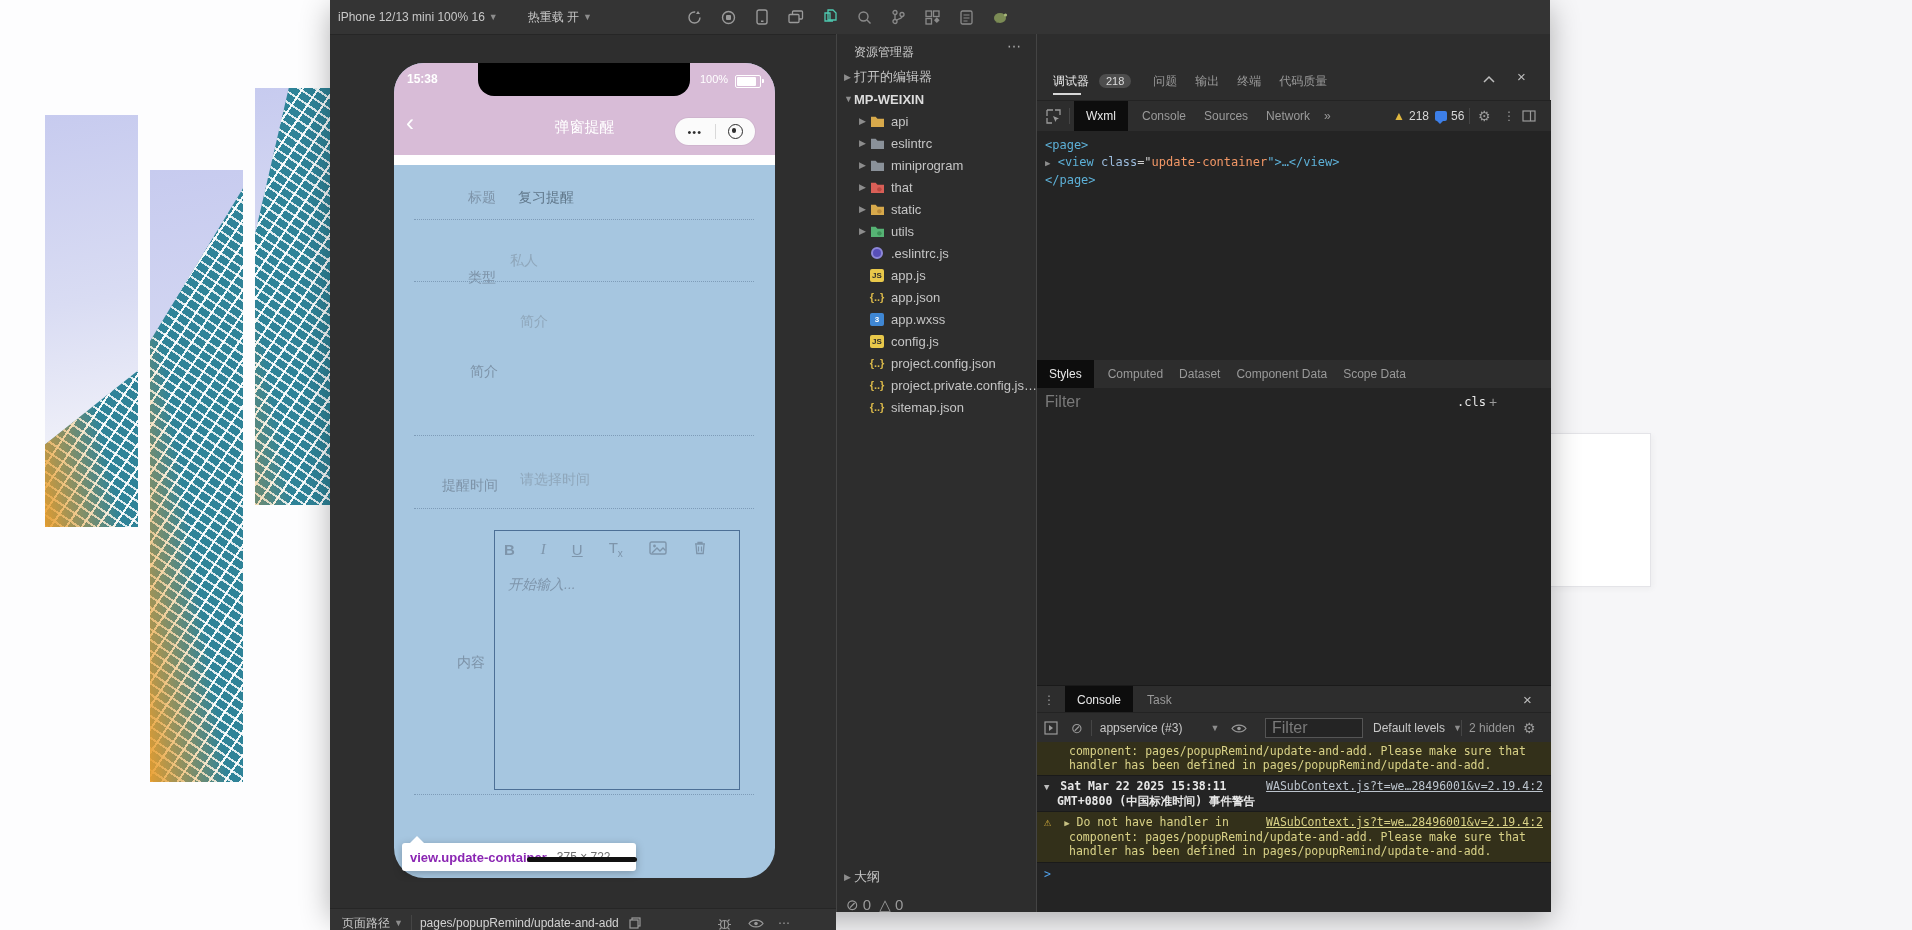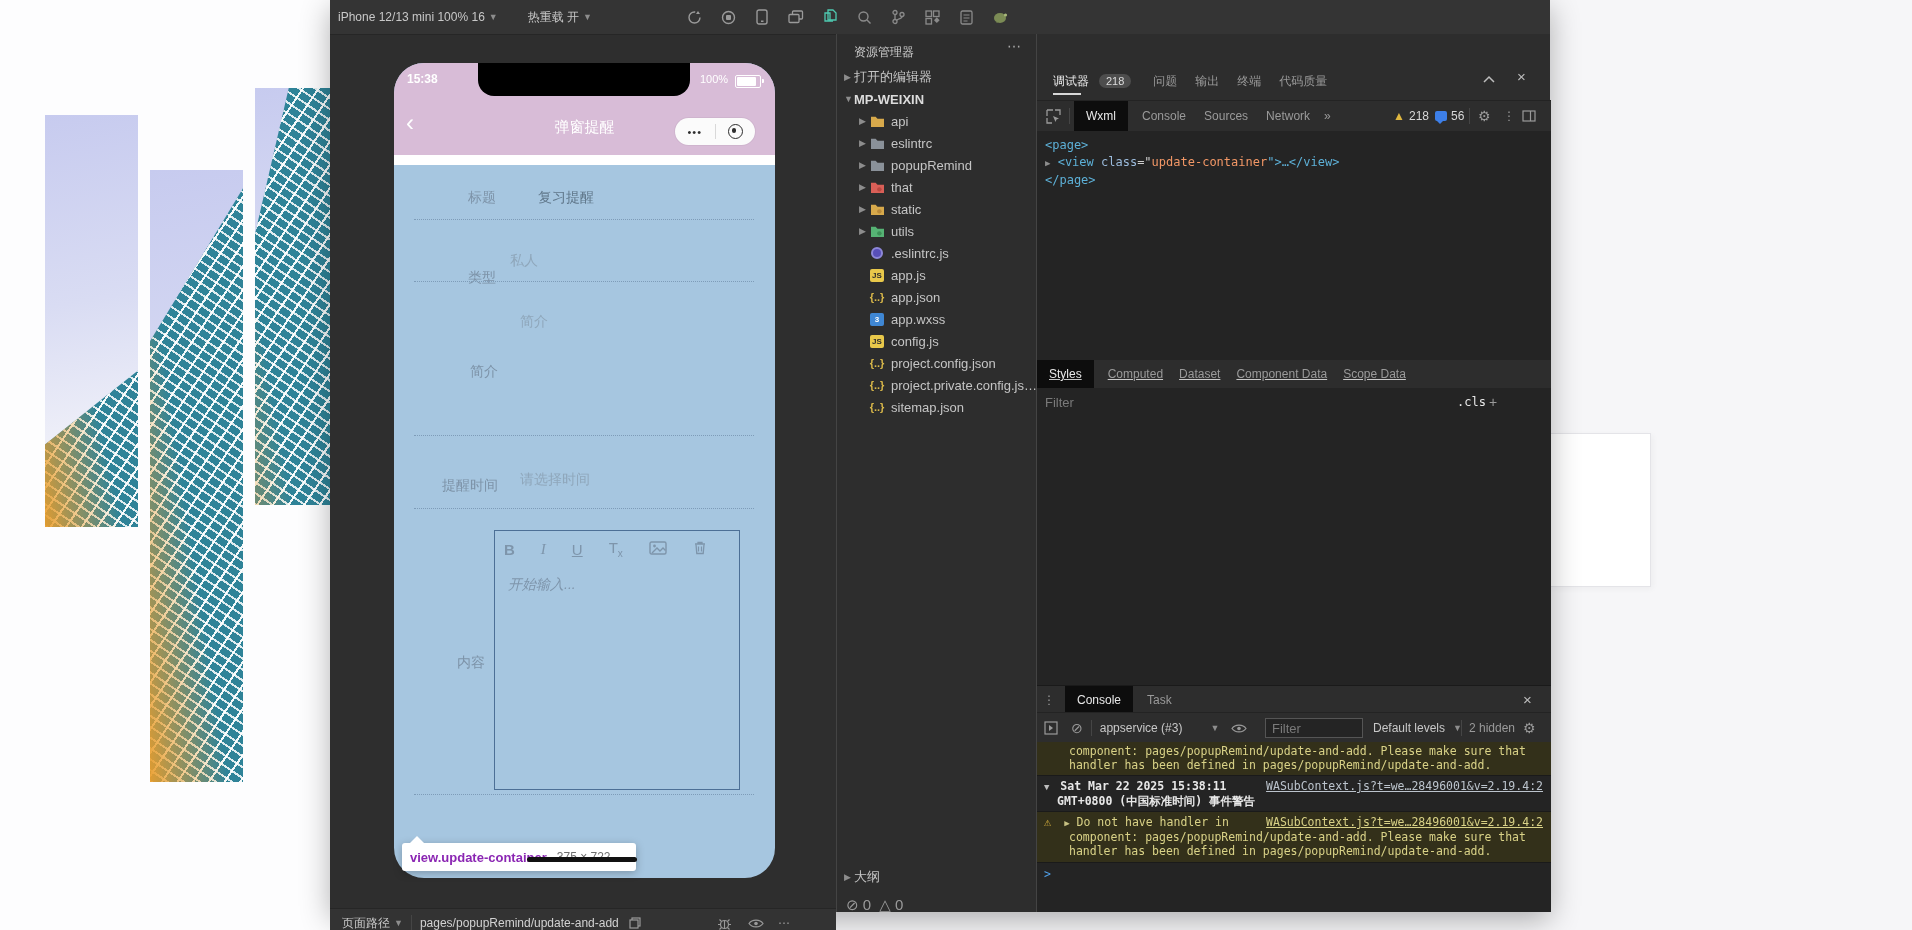--- a/index.html
+++ b/index.html
@@ -88,31 +88,31 @@
   .dbg{left:706px;top:34px;width:514px;height:878px;background:#2d2d2d;border-left:1px solid #444;box-sizing:border-box;}
   .dtab{color:#9a9a9a;font-size:12px;}
   .dtab.on{color:#eaeaea;}
   .badge{background:#4d4d4d;color:#dcdcdc;border-radius:8px;padding:1px 7px;font-size:11px;}
   .underline{position:absolute;left:16px;top:59px;width:28px;height:2px;background:#d8d8d8;}
   .subrow{position:absolute;left:0;top:66px;width:514px;height:30px;background:#2d2d2d;border-top:1px solid #232323;border-bottom:1px solid #1e1e1e;}
   .blktab{background:#0d0d0d;color:#e8e8e8;height:30px;display:flex;align-items:center;padding:0 12px;}
   .code{position:absolute;left:0;top:97px;width:514px;height:229px;background:#242424;
         font-family:"DejaVu Sans Mono",monospace;font-size:12px;line-height:17px;}
   .tag{color:#5db0d7;} .attr{color:#9bbbdc;} .val{color:#f29766;} .pun{color:#cfcfcf;}
-  .sty-tabs{position:absolute;left:0;top:326px;width:514px;height:28px;background:#2d2d2d;border-bottom:1px solid #1e1e1e;text-decoration:underline;}
+  .sty-tabs{position:absolute;left:0;top:326px;width:514px;height:28px;background:#2d2d2d;border-bottom:1px solid #1e1e1e;}
   .filter-row{position:absolute;left:0;top:354px;width:514px;height:28px;background:#242424;border-bottom:1px solid #1e1e1e;}
   .sty-void{position:absolute;left:0;top:382px;width:514px;height:269px;background:#242424;}
   .con-head{position:absolute;left:0;top:651px;width:514px;height:27px;background:#2d2d2d;border-top:1px solid #1a1a1a;}
   .con-tool{position:absolute;left:0;top:678px;width:514px;height:30px;background:#2d2d2d;border-top:1px solid #232323;border-bottom:1px solid #1e1e1e;}
   .con-msgs{position:absolute;left:0;top:708px;width:514px;height:170px;background:#242424;
             font-family:"DejaVu Sans Mono",monospace;font-size:11.5px;line-height:14px;}
   .warnmsg{background:#33301a;border-bottom:1px solid #1a1a1a;color:#d9d287;}
   .logmsg{color:#e8e8e8;font-weight:bold;}
   .mlink{text-decoration:underline;}
-  .inbox{background:#242424;border:1px solid #555;color:#c8c8c8;font-family:inherit;font-size:13px;
+  .inbox{background:#242424;border:1px solid #555;color:#c8c8c8;font-family:inherit;font-size:16px;
          padding:2px 6px;box-sizing:border-box;}
   .inbox::placeholder{color:#7a7a7a;}
   .vdiv{width:1px;height:16px;background:#454545;}
   .gear{color:#9a9a9a;font-size:14px;}
   .warn-tri{color:#e0b73f;font-size:12px;}
   .chat{display:inline-block;width:12px;height:10px;background:#3d7fe8;border-radius:2px;position:relative;}
   .chat::after{content:"";position:absolute;left:2px;bottom:-3px;border-left:3px solid transparent;
         border-right:3px solid transparent;border-top:3px solid #3d7fe8;}
   .mono{font-family:"DejaVu Sans Mono",monospace;}
 </style>
@@ -229,21 +229,21 @@
         <span class="cap-dots">•••</span>
         <span class="cap-div"></span>
         <span class="cap-rec">
             <span></span>
           </span>
       </div>
     </div>
     <div class="ph-strip"></div>
 
     <span class="abs fl" style="left:74px;top:126px;">标题</span>
-    <span class="abs fv" style="left:124px;top:126px;margin-left:20px;">复习提醒</span>
+    <span class="abs fv" style="left:124px;top:126px;">复习提醒</span>
     <div class="dot" style="left:20px;top:156px;width:340px;"></div>
 
     <span class="abs fl" style="left:74px;top:206px;">类型</span>
     <span class="abs fp" style="left:116px;top:189px;">私人</span>
     <div class="dot" style="left:20px;top:218px;width:340px;"></div>
 
     <span class="abs fp" style="left:126px;top:250px;">简介</span>
     <span class="abs fl" style="left:76px;top:300px;">简介</span>
     <div class="dot" style="left:20px;top:372px;width:340px;"></div>
 
@@ -342,21 +342,21 @@
         </span>
       <span>eslintrc</span>
     </div>
     <div class="trow" style="top:120px;">
       <span class="tch2">▶</span>
       <span class="fico">
           <svg width="15" height="13" viewBox="0 0 16 14">
             <path d="M1 2h5l2 2h7v9H1z" fill="#8a9199"></path>
           </svg>
         </span>
-      <span>popupRemind</span>
+      <span>miniprogram</span>
     </div>
     <div class="trow" style="top:142px;">
       <span class="tch2">▶</span>
       <span class="fico">
           <svg width="15" height="13" viewBox="0 0 16 14">
             <path d="M1 2h5l2 2h7v9H1z" fill="#d95f57"></path>
             <circle cx="10" cy="9" r="2.4" fill="#b84840"></circle>
           </svg>
         </span>
       <span>that</span>

